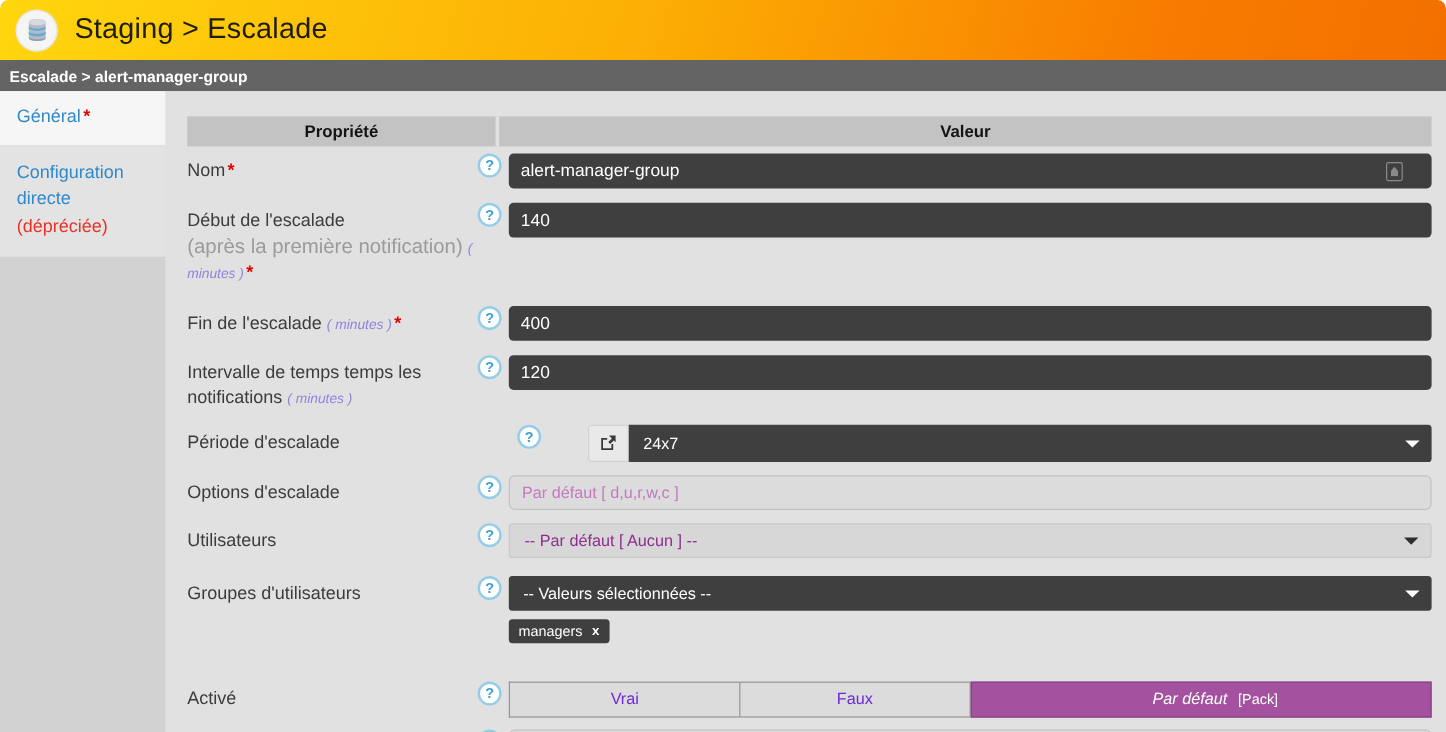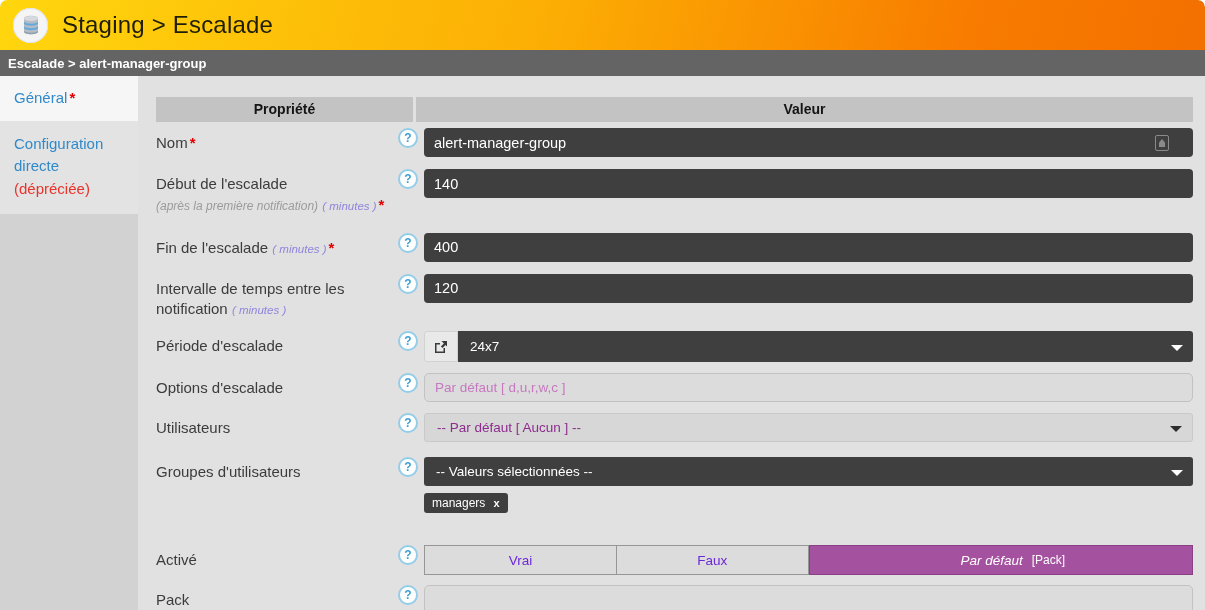--- a/index.html
+++ b/index.html
@@ -39,21 +39,21 @@
   .table-head { display:flex; margin-bottom:6px; }
   .th { background:#c3c3c3; height:25px; line-height:25px; text-align:center;
         font-size:14px; font-weight:700; color:#141414; }
   .th-prop { width:260px; border-right:3px solid #e1e1e1; }
   .th-val { flex:1; }
   
   .row { display:flex; align-items:flex-start; }
   .cell-label { width:242px; padding-top:5px; font-size:15px; color:#3c3c3c; line-height:1.35; }
   .cell-help { width:21px; flex-shrink:0; }
   .cell-value { flex:1; padding-left:5px; }
-  .note-gray { color:#9b9b9b; font-style:italic; font-size:12px; }
+  .note-gray { color:#9b9b9b; font-size:17px; }
   .note-purple { color:#8f84dd; font-style:italic; font-size:11.5px; }
   .sub-note { display:block; margin-top:1px; }
   .help-icon {
     width:20px; height:20px; border-radius:50%; background:#ffffff;
     border:2px solid #93cde8; color:#3d9fd4; font-size:12px; font-weight:700;
     display:flex; align-items:center; justify-content:center; cursor:pointer;
   }
   .dark-input {
     width:100%; height:29px; background:#3f3f3f; border:none; border-radius:4px;
     color:#ffffff; font-size:14.5px; padding:0 28px 0 10px;
@@ -178,32 +178,32 @@
         <div class="cell-help">
             <div class="help-icon">?</div>
           </div>
         <div class="cell-value">
           <input class="dark-input" type="text" value="400" style="">
         </div>
       </div>
 
       <div class="row" style="margin-bottom:12px;">
         <div class="cell-label">
-          <span>Intervalle de temps entre les notification</span>
+          <span>Intervalle de temps temps les notifications</span>
           <span class="note-purple">( minutes )</span>
         </div>
         <div class="cell-help">
             <div class="help-icon">?</div>
           </div>
         <div class="cell-value">
           <input class="dark-input" type="text" value="120" style="">
         </div>
       </div>
 
-      <div class="row" style="margin-bottom:11px;">
+      <div class="row" style="margin-bottom:11px;gap:33px;">
         <div class="cell-label">Période d'escalade</div>
         <div class="cell-help">
             <div class="help-icon">?</div>
           </div>
         <div class="cell-value tp-row">
           <div class="ext-btn">
             <svg width="14" height="14" viewBox="0 0 14 14">
               <path d="M1 3 L1 13 L11 13 L11 8 L9.5 8 L9.5 11.5 L2.5 11.5 L2.5 4.5 L6 4.5 L6 3 Z" fill="#3a3a3a"></path>
               <path d="M7.5 1 L13 1 L13 6.5 L11.5 5 L8.5 8 L6.9 6.4 L9.9 3.4 Z" fill="#3a3a3a"></path>
             </svg>

